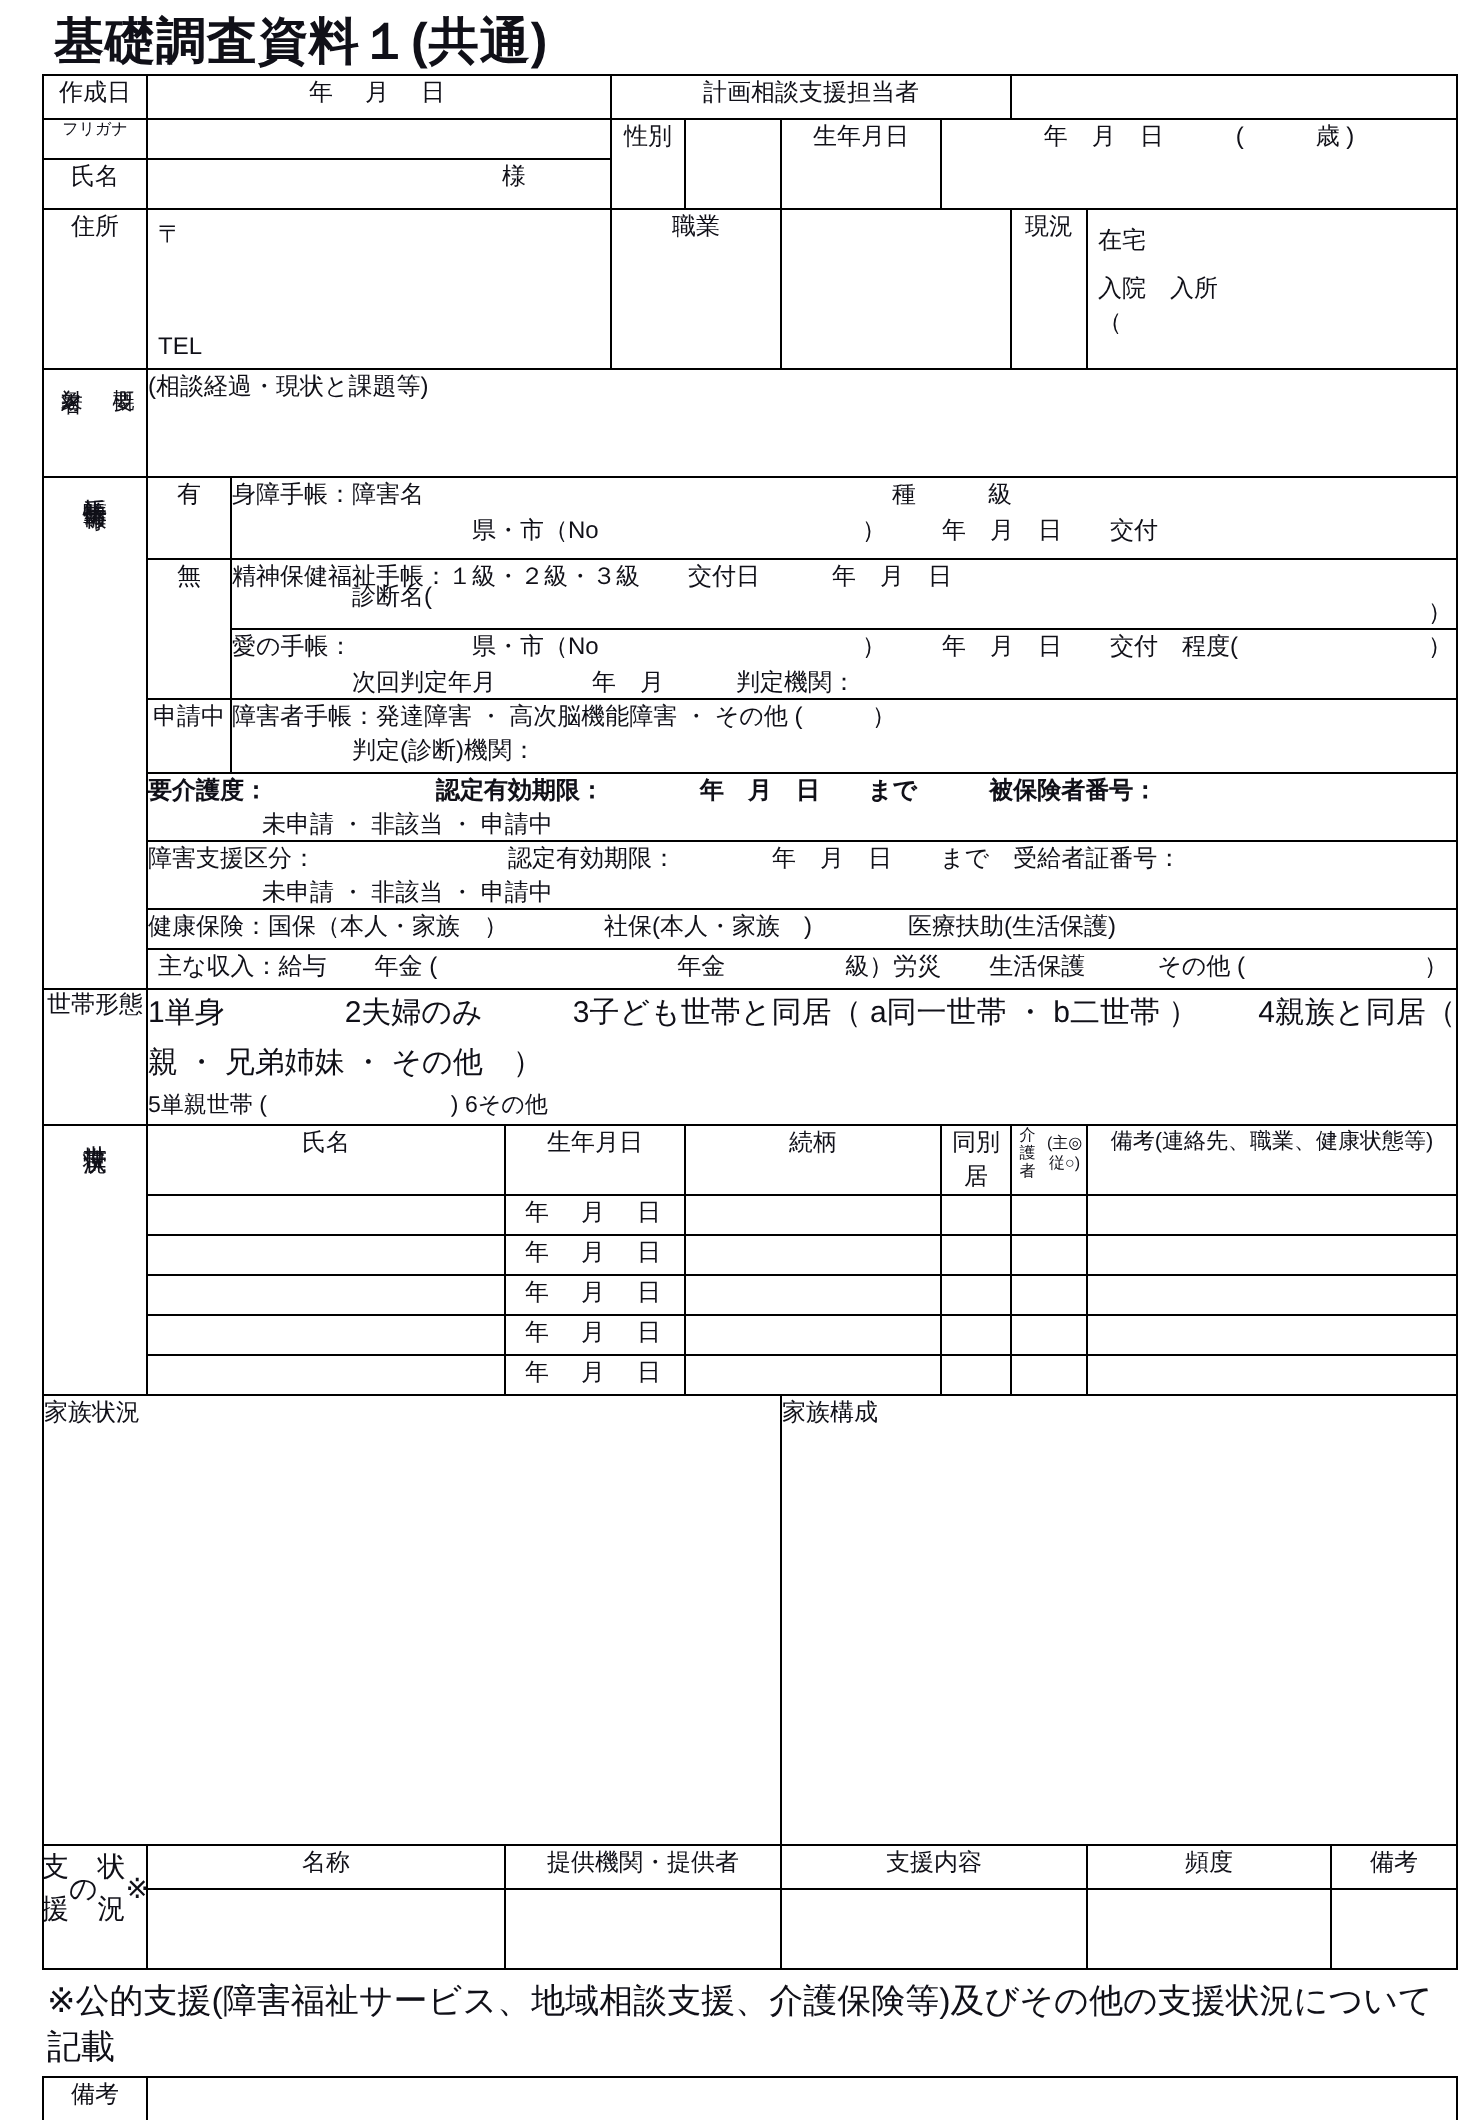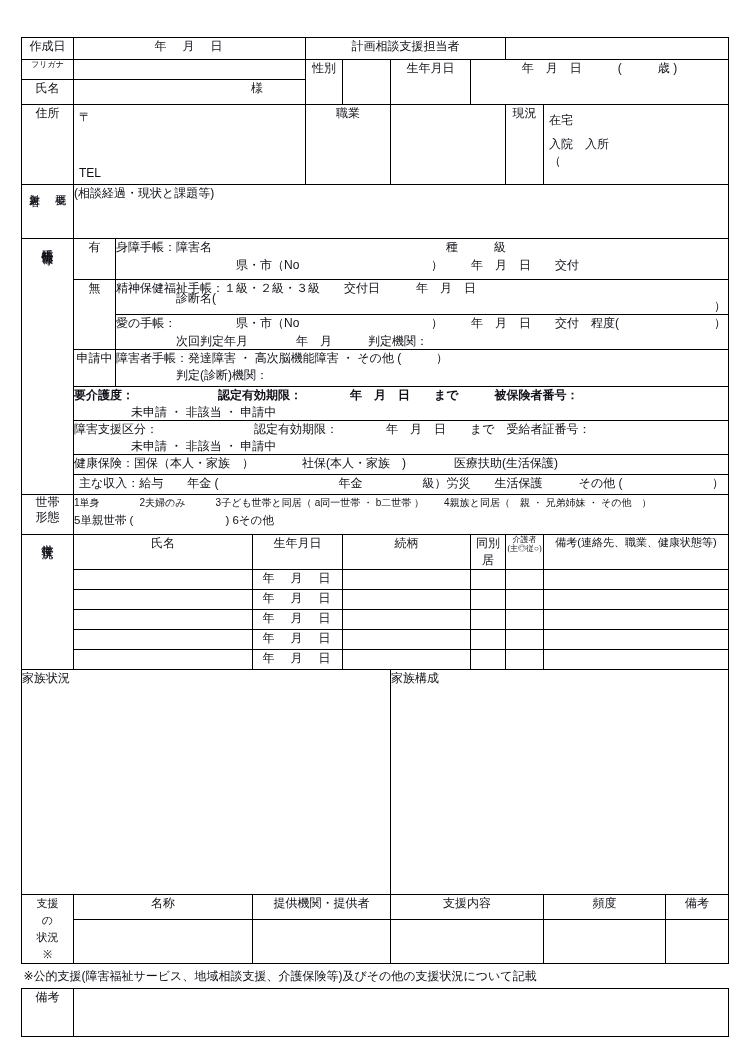--- a/index.html
+++ b/index.html
@@ -45,47 +45,48 @@
   }
   .vwrap{
     display:flex;align-items:center;justify-content:center;
     height:100%;width:100%;
   }
   .vstack{
     display:flex;align-items:center;justify-content:center;
     height:100%;width:100%;gap:1px;
   }
   .stacked{
-    display:flex;flex-direction:column;align-items:center;justify-content:center;
-    height:100%;width:100%;line-height:1.25;font-family:Liberation Serif, serif;
+    display:flex;flex-direction:row;align-items:center;justify-content:center;
+    height:100%;width:100%;line-height:1.25;
   }
 
   
   .dotline{
     border-bottom:1px dotted #000 !important;
   }
 
   .rel{position:relative;height:100%;}
   .abs{position:absolute;}
 
   .tiny{font-size:8px;line-height:1.15;}
   .sm{font-size:11px;}
 
   .sp2{letter-spacing:2px;}
 
   .footnote{
-    font-size:12px;
+    font-size:17px;
     margin-top:16px;
   }
 </style>
 </head>
 <body>
 
 <div class="page">
 
+  <div class="title">基礎調査資料１(共通)</div>
 
   <table class="form">
     <colgroup>
       <col style="width:52px">
       <col style="width:42px">
       <col style="width:68px">
       <col style="width:69px">
       <col style="width:53px">
       <col style="width:37px">
       <col style="width:48px">
@@ -236,21 +237,21 @@
     </tr>
 
     <tr style="height:40px">
       <td class="midc">
         <div class="stacked">
           <span>世帯</span>
           <span>形態</span>
         </div>
       </td>
       <td colspan="12" class="pad">
-        <div style="font-size:10px;line-height:1.65;">1単身　　　　2夫婦のみ　　　3子ども世帯と同居（ a同一世帯 ・ b二世帯 ）　　4親族と同居（　親 ・ 兄弟姉妹 ・ その他　）</div>
+        <div style="font-size:15px;line-height:1.65;">1単身　　　　2夫婦のみ　　　3子ども世帯と同居（ a同一世帯 ・ b二世帯 ）　　4親族と同居（　親 ・ 兄弟姉妹 ・ その他　）</div>
         <div style="font-size:11.5px;line-height:1.5;">5単親世帯 (　　　　　　　　) 6その他</div>
       </td>
     </tr>
 
     <tr>
       <td rowspan="6" class="midc">
         <div class="vwrap">
               <span class="vert">世帯状況</span>
             </div>
       </td>
@@ -312,21 +313,21 @@
       <td colspan="7" class="pad">
         <span>家族状況</span>
       </td>
       <td colspan="6" class="pad">
         <span>家族構成</span>
       </td>
     </tr>
 
     <tr style="height:22px">
       <td rowspan="2" class="midc">
-        <div class="stacked tiny" style="font-size:11px;line-height:1.55;justify-content:center;">
+        <div class="stacked tiny" style="font-size:14px;line-height:1.55;justify-content:center;">
           <span>支援</span>
           <span>の</span>
           <span>状況</span>
           <span>※</span>
         </div>
       </td>
       <td colspan="3" class="midc">名称</td>
       <td colspan="3" class="midc">提供機関・提供者</td>
       <td colspan="3" class="midc">支援内容</td>
       <td colspan="2" class="midc">頻度</td>

